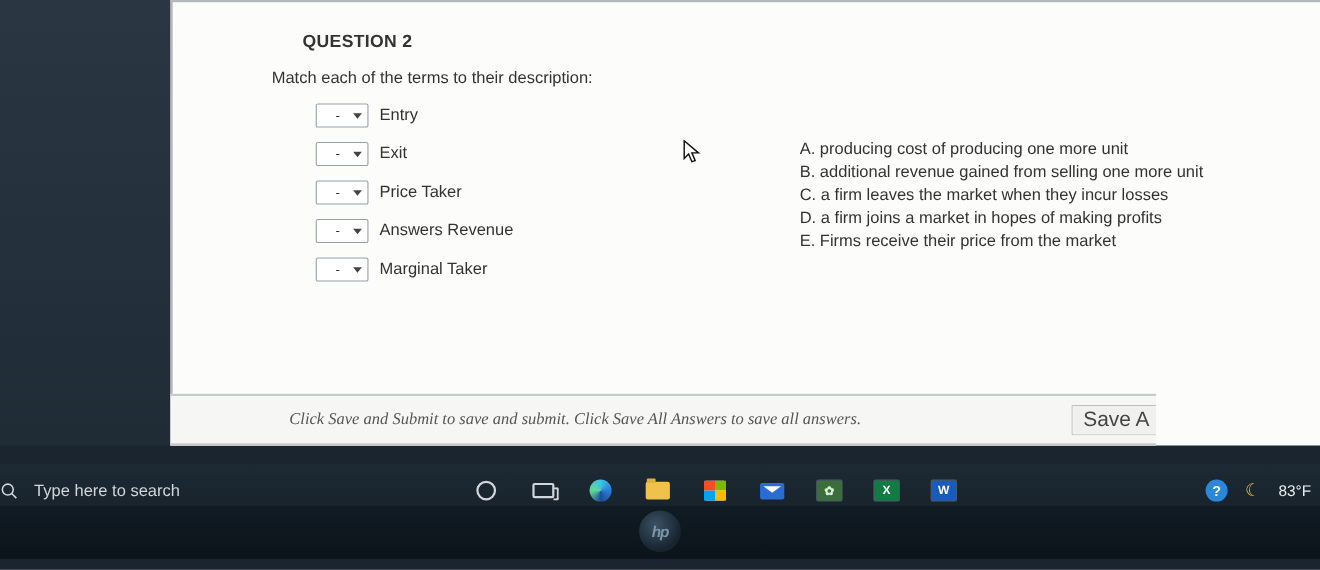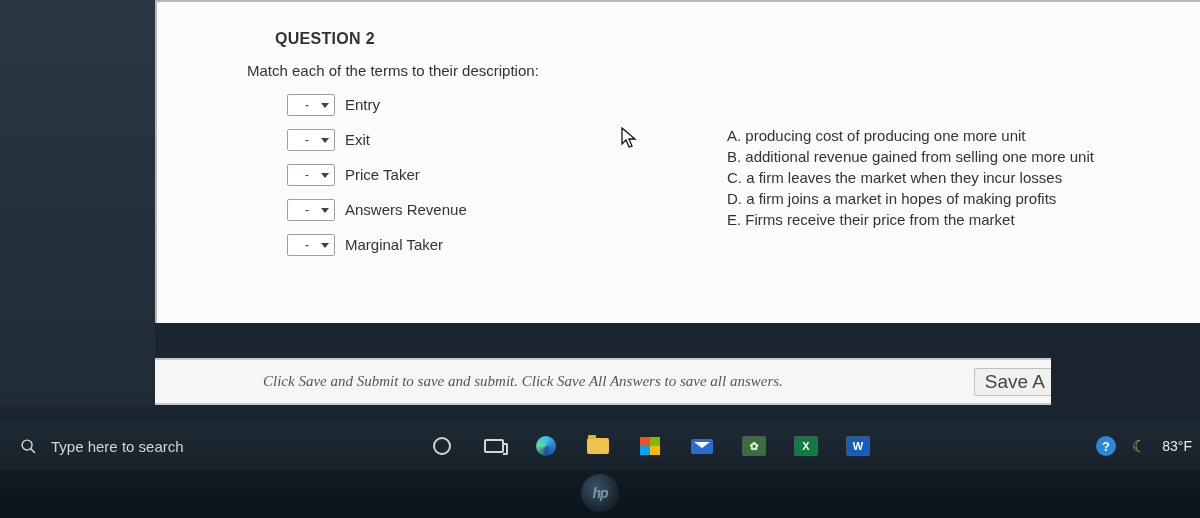--- a/index.html
+++ b/index.html
@@ -16,21 +16,21 @@
     left: 0; top: 0;
     width: 155px;
     height: 405px;
     background: linear-gradient(to bottom, #2a3742, #1f2b35);
   }
   .content-box {
     position: absolute;
     left: 155px;
     top: 0;
     width: 1045px;
-    height: 323px;
+    height: 405px;
     background: #fcfcfb;
     border-left: 2px solid #b5b8bb;
     border-top: 2px solid #b5b8bb;
   }
   .question-wrap {
     padding: 10px 0 0 0;
   }
   .question-header {
     font-weight: 700;
     font-size: 16px;
@@ -147,21 +147,20 @@
     background: linear-gradient(to bottom, #1e2a33, #17222b);
     display: flex;
     align-items: center;
     color: #cfd6dc;
   }
   .search-box {
     display: flex;
     align-items: center;
     height: 48px;
     width: 390px;
-    padding-left: 20px;
     color: #d0d6dc;
     font-size: 15px;
   }
   .search-icon-svg { width: 17px; height: 17px; margin-right: 14px; }
   .task-icons {
     display: flex;
     align-items: center;
     gap: 28px;
     padding-left: 40px;
   }
@@ -208,21 +207,21 @@
     padding-right: 8px;
   }
   .help-icon {
     width: 20px; height: 20px; border-radius: 50%; background:#2b88d8;
     display:flex;align-items:center;justify-content:center;color:#fff;font-weight:bold;font-size:13px;
   }
   .moon-icon { color:#f0b84a; font-size:16px; }
   .temp { font-size: 14px; color:#e8edf1; }
   .bottom-band {
     position: absolute;
-    left: 0; bottom: 0;
+    left: 0; bottom: 10px;
     width: 1200px; height: 48px;
     background: linear-gradient(to bottom, #111b23, #0b141b);
   }
   .hp-logo {
     position: absolute;
     bottom: 6px;
     left: 50%;
     transform: translateX(-50%);
     width: 38px; height: 38px;
     border-radius: 50%;

